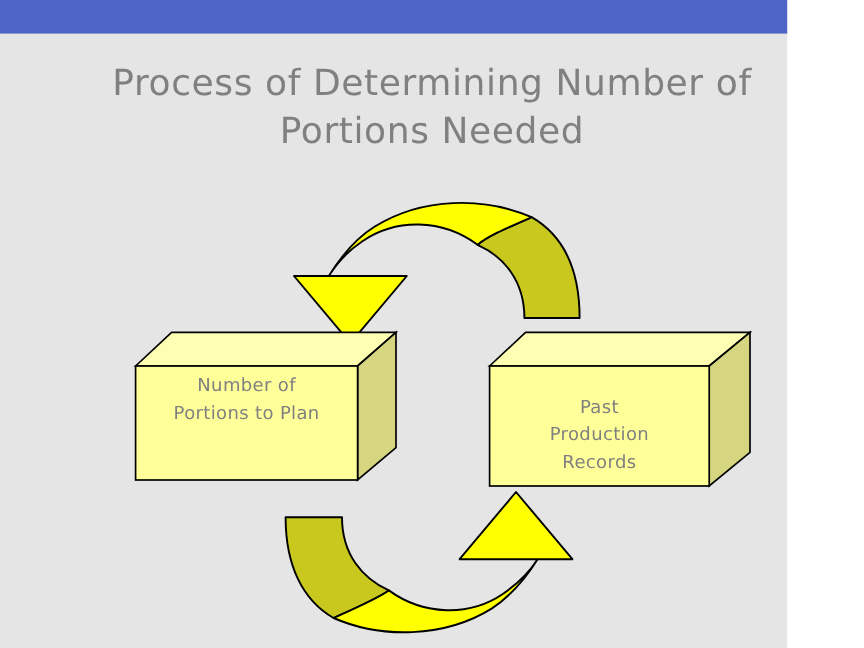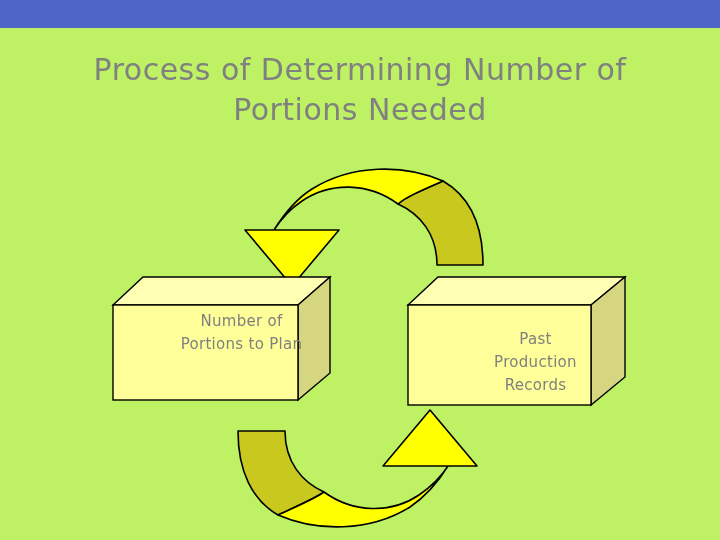--- a/index.html
+++ b/index.html
@@ -9,23 +9,23 @@
     background: #ffffff;
   }
   body {
     width: 720px;
     height: 540px;
     overflow: hidden;
     font-family: "DejaVu Sans", sans-serif;
   }
   #slide {
     position: relative;
-    width: 720px;
+    width: 656px;
     height: 540px;
-    background: #bef264;
+    background: #e5e5e5;
     overflow: hidden;
   }
   
   #top-band {
     position: absolute;
     left: 0;
     top: 0;
     width: 720px;
     height: 28px;
     background: #4d65c4;
@@ -55,21 +55,20 @@
   }
   .box-label {
     position: absolute;
     color: #808080;
     font-family: "DejaVu Sans", sans-serif;
     font-size: 15px;
     line-height: 23px;
     text-align: center;
     white-space: pre-line;
     letter-spacing: 0.3px;
-    padding-left: 36px;
   }
   #label-left {
     left: 113px;
     top: 310px;
     width: 185px;
   }
   #label-right {
     left: 408px;
     top: 312px;
     width: 183px;

